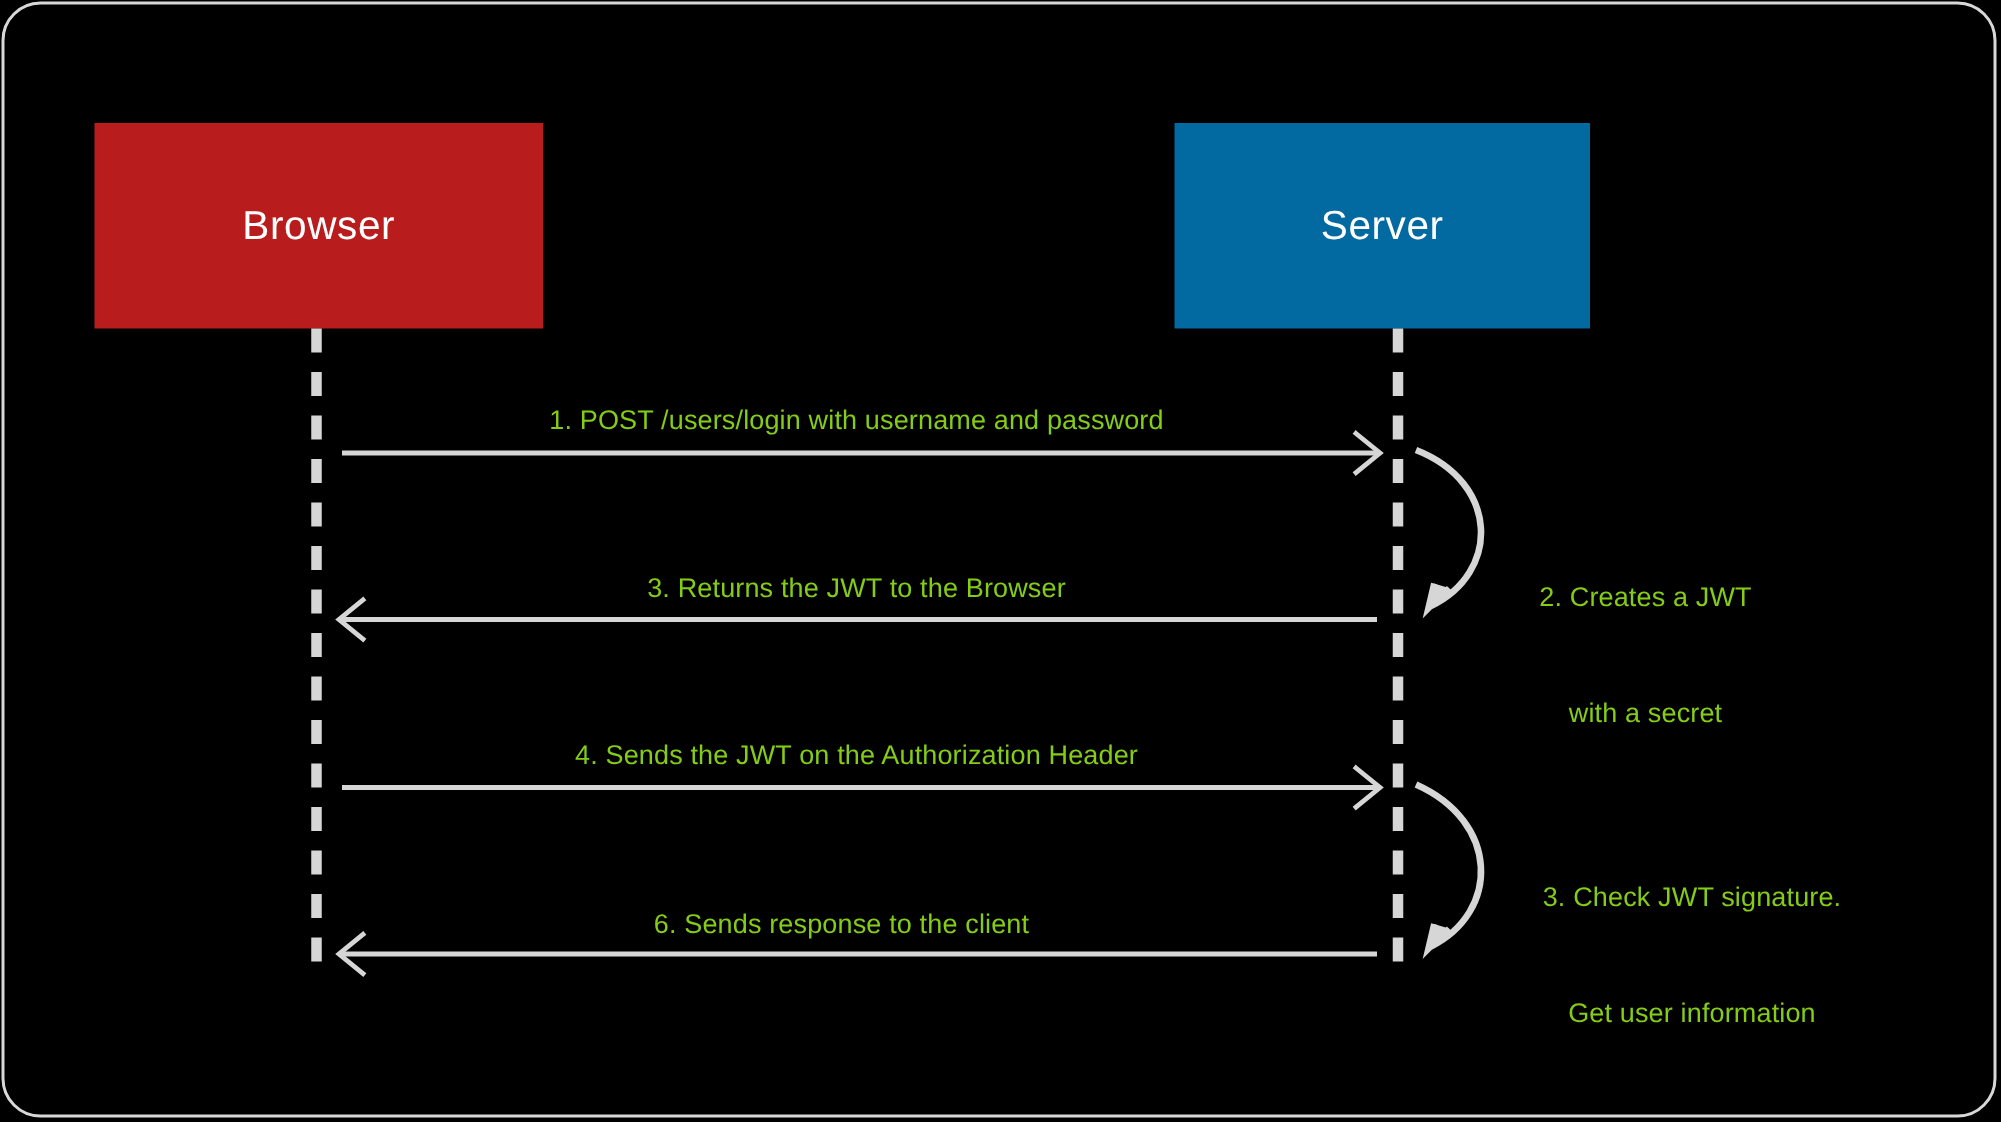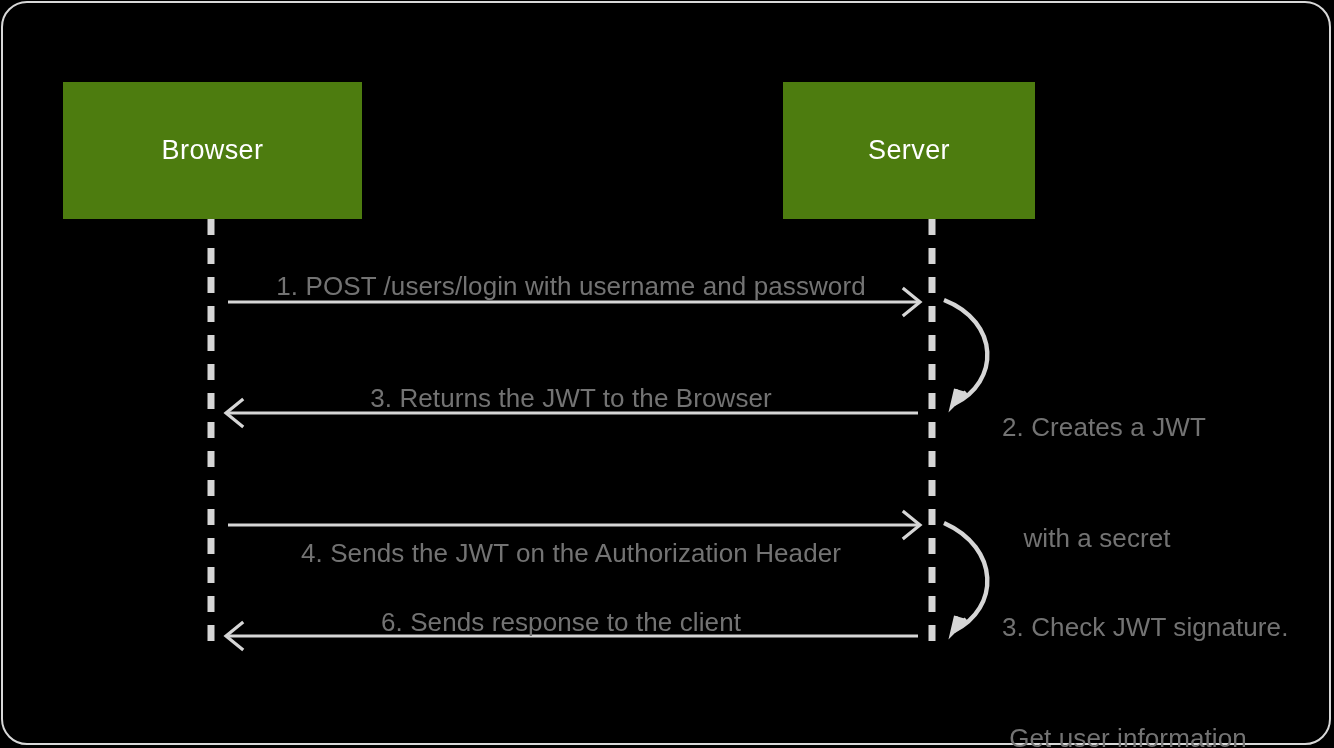--- a/index.html
+++ b/index.html
@@ -47,34 +47,34 @@
     font-size: 27px;
     font-weight: 400;
     letter-spacing: 0.4px;
     line-height: 1;
   }
   #actor-browser {
     left: 63px;
     top: 82px;
     width: 299px;
     height: 137px;
-    background: #4d7c0f;
+    background: #b91c1c;
   }
   #actor-server {
     left: 783px;
     top: 82px;
-    width: 252px;
+    width: 277px;
     height: 137px;
-    background: #4d7c0f;
+    background: #0369a1;
     justify-content: center;
   }
   .msg-label {
     position: absolute;
-    color: #737373;
-    font-size: 26px;
+    color: #84cc16;
+    font-size: 18px;
     line-height: 1.42;
     white-space: pre;
     text-align: center;
     letter-spacing: 0.1px;
   }
   .msg-label.centered {
     transform: translateX(-50%);
   }
 </style>
 </head>
@@ -130,21 +130,21 @@
 
   <div class="msg-label centered" style="left:571px; top:268px;">1. POST /users/login with username and password</div>
 
   <div class="msg-label" style="left:1002px; top:335px; text-align:center; width:190px;">
     <div>2. Creates a JWT</div>
     <div>with a secret</div>
   </div>
 
   <div class="msg-label centered" style="left:571px; top:380px;">3. Returns the JWT to the Browser</div>
 
-  <div class="msg-label centered" style="left:571px; top:491px;margin-top:44px;">4. Sends the JWT on the Authorization Header</div>
+  <div class="msg-label centered" style="left:571px; top:491px;">4. Sends the JWT on the Authorization Header</div>
 
   <div class="msg-label" style="left:1002px; top:535px; text-align:center; width:252px;">
     <div>3. Check JWT signature.</div>
     <div>Get user information</div>
     
   </div>
 
   <div class="msg-label centered" style="left:561px; top:604px;">6. Sends response to the client</div>
 
 </div>

